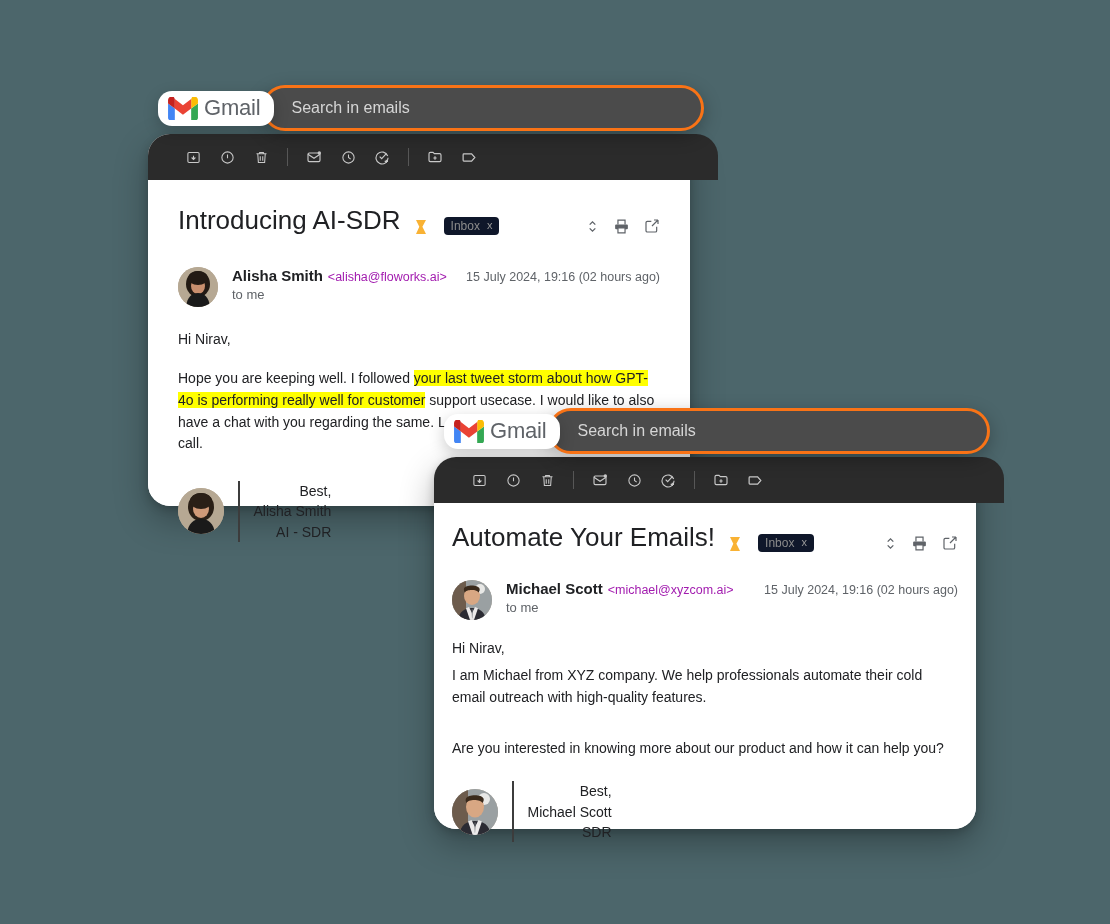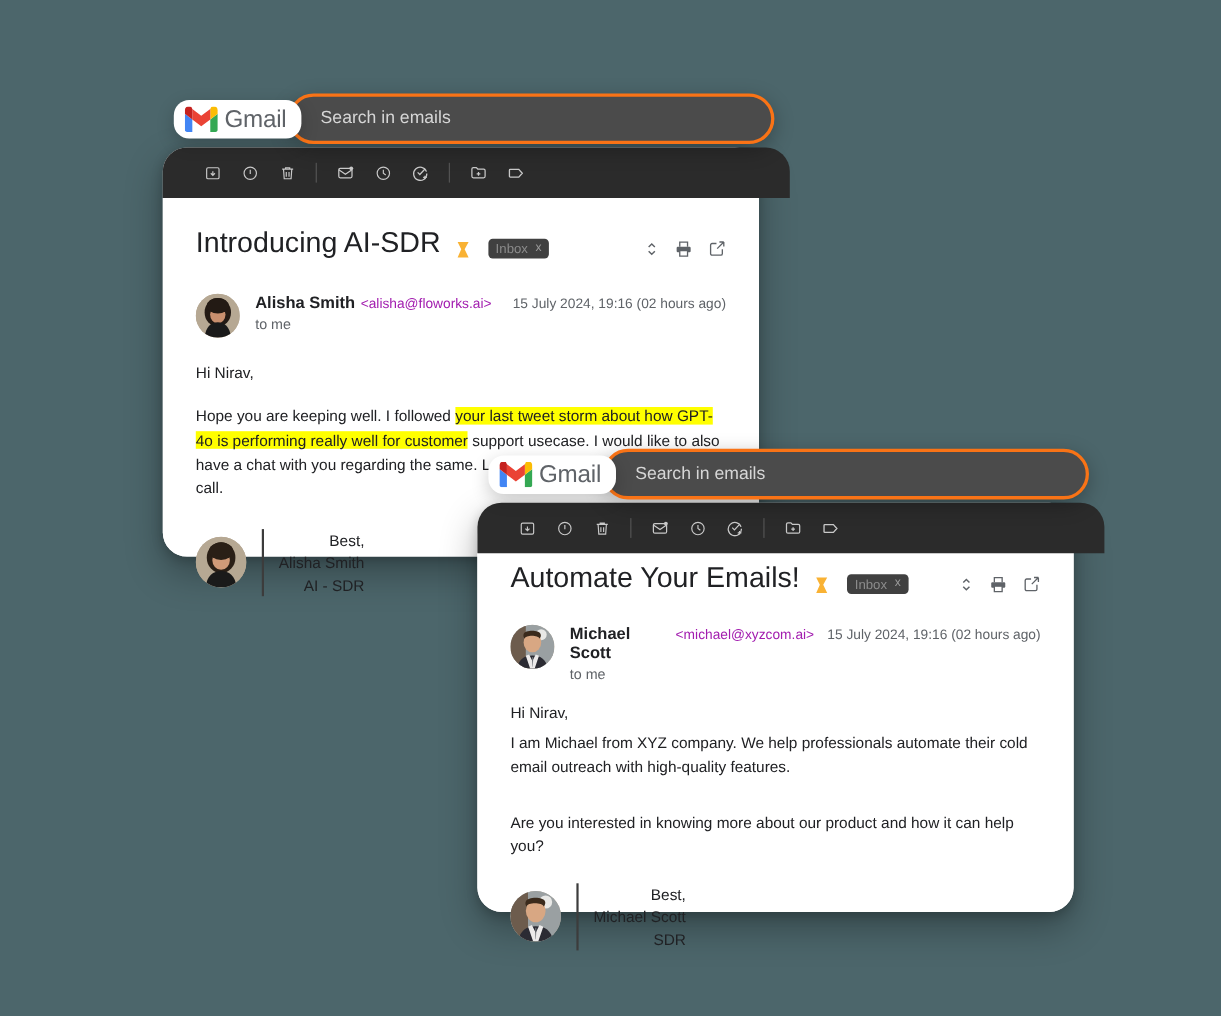--- a/index.html
+++ b/index.html
@@ -129,21 +129,21 @@
     color: #202124;
     line-height: 1.1;
     font-family: "Liberation Sans", sans-serif;
   }
   .flag-icon {
     margin-left: 14px;
     display: block;
   }
   .inbox-chip {
     margin-left: 14px;
-    background: #404040;
+    background: #0f172a;
     color: #8b8b8b;
     font-size: 12px;
     border-radius: 4px;
     padding: 3px 7px;
     display: flex;
     align-items: center;
     gap: 7px;
     line-height: 1;
   }
   .chip-x { font-size: 11px; color: #9a9a9a; }
@@ -227,21 +227,21 @@
   #win1-toolbar { width: 542px; top: 0; }
   #win1-body { top: 46px; bottom: 0; padding: 0 30px; }
   #win1-subject { margin-top: 26px; }
   #win1-sender { margin-top: 32px; }
 
   
   #window-2 { left: 434px; top: 457px; width: 542px; height: 372px; }
   #win2-header { left: 10px; top: -52px; }
   #win2-search { width: 442px; }
   #win2-toolbar { width: 542px; top: 0; }
-  #win2-body { top: 28px; bottom: 0; padding: 0 30px; }
+  #win2-body { top: 40px; bottom: 0; padding: 0 18px; }
   #win2-subject { margin-top: 26px; }
   #win2-sender { margin-top: 28px; }
 </style>
 </head>
 <body>
 
 <div class="window" id="window-1">
 
   <div class="win-header" id="win1-header">
     <div class="gmail-logo-wrap">

